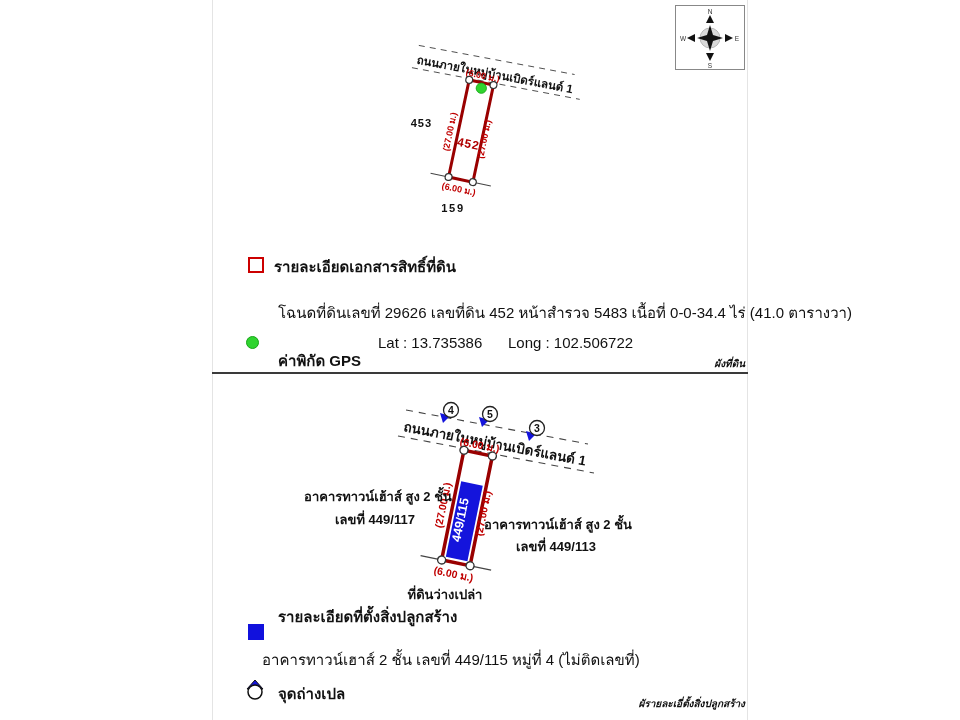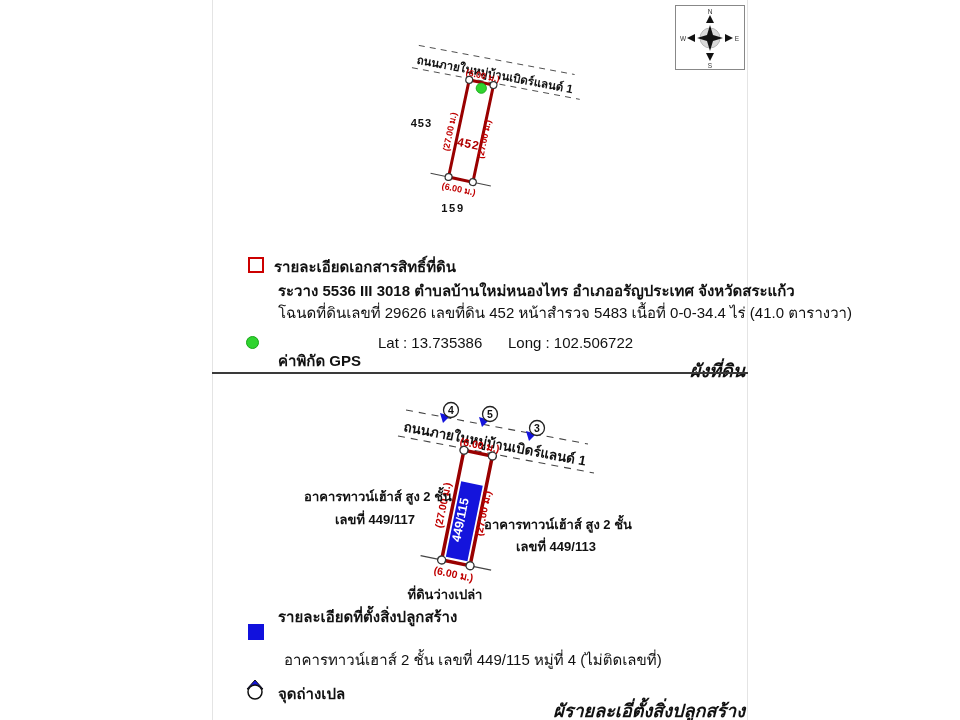--- a/index.html
+++ b/index.html
@@ -25,21 +25,21 @@
   .photo-num { fill:#111; font-weight:bold; font-size:10.5px; }
   .tri { fill:#1414dc; }
 
   .txtrow { position:absolute; font-size:15px; white-space:nowrap; }
   .bold { font-weight:bold; }
   .legend-sq { position:absolute; width:16px; height:16px; }
   .legend-sq.red { border:2.5px solid #cc0000; background:#fff; }
   .legend-sq.blue { background:#1111dd; }
   .gps-dot { position:absolute; width:13px; height:13px; border-radius:50%;
              background:#2fd42f; border:1px solid #17a517; }
-  .caption { position:absolute; font-style:italic; font-weight:bold; font-size:18px;
+  .caption { position:absolute; font-style:italic; font-weight:bold; font-size:10px;
              right:215px; text-align:right; white-space:nowrap; }
   .divider { position:absolute; left:212px; width:536px; height:2px; background:#3a3a3a; }
 </style>
 </head>
 <body>
 
 <div class="page">
 
   <div class="edge left"></div>
   <div class="edge right"></div>
@@ -78,21 +78,20 @@
       <circle class="corner" cx="14.5" cy="58" r="4"></circle>
     </g>
 
     <circle cx="479" cy="97" r="6" fill="#2fd42f" stroke="#17a517" stroke-width="1"></circle>
     <text class="blklbl" x="409" y="142" text-anchor="middle" letter-spacing="1">453</text>
     <text class="blklbl" x="446" y="242" text-anchor="middle" letter-spacing="2">159</text>
   </svg>
 
   <div class="legend-sq red" style="left:248px;top:257px"></div>
   <div class="txtrow bold" style="left:274px;top:255px">รายละเอียดเอกสารสิทธิ์ที่ดิน</div>
-  <div class="txtrow bold" style="left:278px;top:279px">ระวาง 5536 III 3018 ตำบลบ้านใหม่หนองไทร  อำเภออรัญประเทศ  จังหวัดสระแก้ว</div>
   <div class="txtrow" style="left:278px;top:301px">โฉนดที่ดินเลขที่ 29626 เลขที่ดิน 452 หน้าสำรวจ 5483 เนื้อที่ 0-0-34.4 ไร่ (41.0 ตารางวา)</div>
 
   <div class="gps-dot" style="left:246px;top:336px"></div>
   <div class="txtrow bold" style="left:278px;top:349px">ค่าพิกัด GPS</div>
   <div class="txtrow" style="left:378px;top:334px">Lat : 13.735386</div>
   <div class="txtrow" style="left:508px;top:334px">Long : 102.506722</div>
 
   <div class="caption" style="top:356px">ผังที่ดิน</div>
   <div class="divider" style="top:372px"></div>
 
@@ -134,21 +133,21 @@
 
     <text class="blklbl" x="378" y="501" text-anchor="middle">อาคารทาวน์เฮ้าส์ สูง 2 ชั้น</text>
     <text class="blklbl" x="375" y="524" text-anchor="middle">เลขที่ 449/117</text>
     <text class="blklbl" x="558" y="529" text-anchor="middle">อาคารทาวน์เฮ้าส์ สูง 2 ชั้น</text>
     <text class="blklbl" x="556" y="551" text-anchor="middle">เลขที่ 449/113</text>
     <text class="blklbl" x="445" y="599" text-anchor="middle" font-size="14">ที่ดินว่างเปล่า</text>
   </svg>
 
   <div class="legend-sq blue" style="left:248px;top:624px"></div>
   <div class="txtrow bold" style="left:278px;top:605px">รายละเอียดที่ตั้งสิ่งปลูกสร้าง</div>
-  <div class="txtrow" style="left:284px;top:648px">อาคารทาวน์เฮาส์ 2 ชั้น เลขที่ 449/115 หมู่ที่ 4 (ไม่ติดเลขที่)</div>
+  <div class="txtrow" style="left:262px;top:648px">อาคารทาวน์เฮาส์ 2 ชั้น เลขที่ 449/115 หมู่ที่ 4 (ไม่ติดเลขที่)</div>
 
   <svg style="position:absolute;left:243px;top:678px" width="24" height="24" viewBox="0 0 24 24">
     <polygon points="12,2 4,11 20,11" fill="#1414dc" stroke="#111" stroke-width="1"></polygon>
     <circle cx="12" cy="14" r="7" fill="#fff" stroke="#111" stroke-width="1.5"></circle>
   </svg>
   <div class="txtrow bold" style="left:278px;top:682px">จุดถ่างเปล</div>
 
   <div class="caption" style="top:696px">ผัรายละเอี่ตั้งสิ่งปลูกสร้าง</div>
 
 </div>

